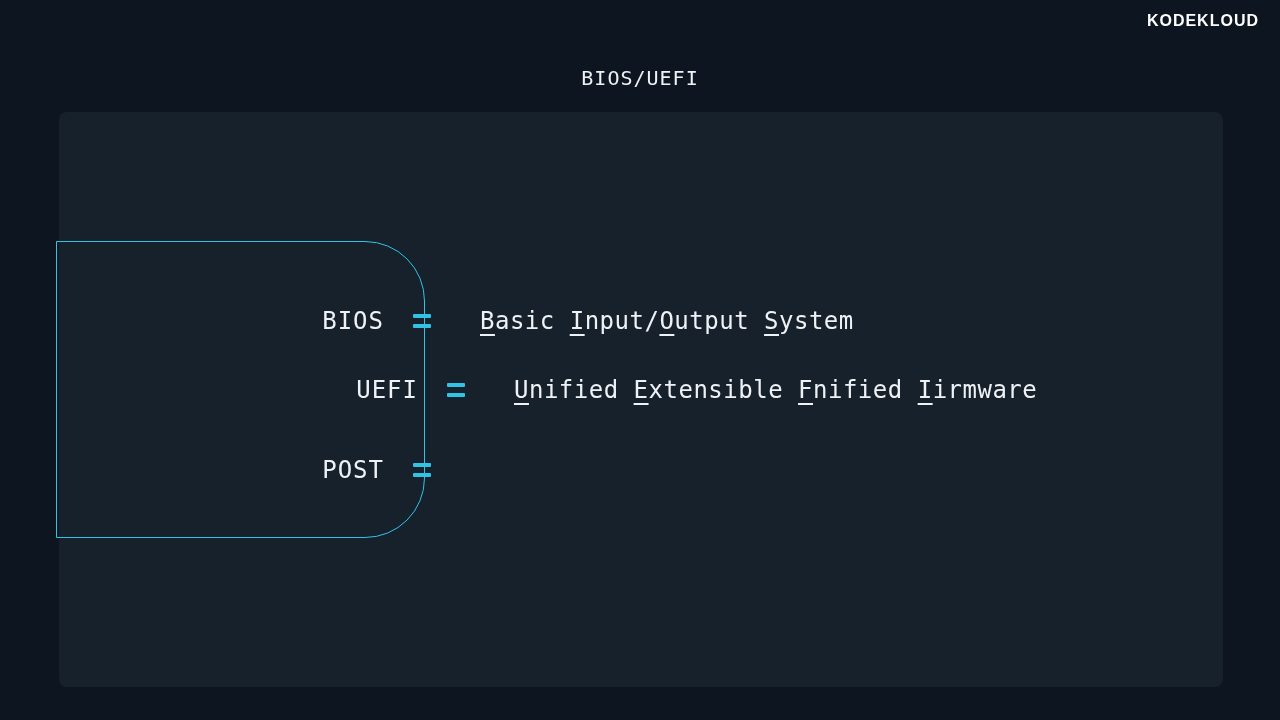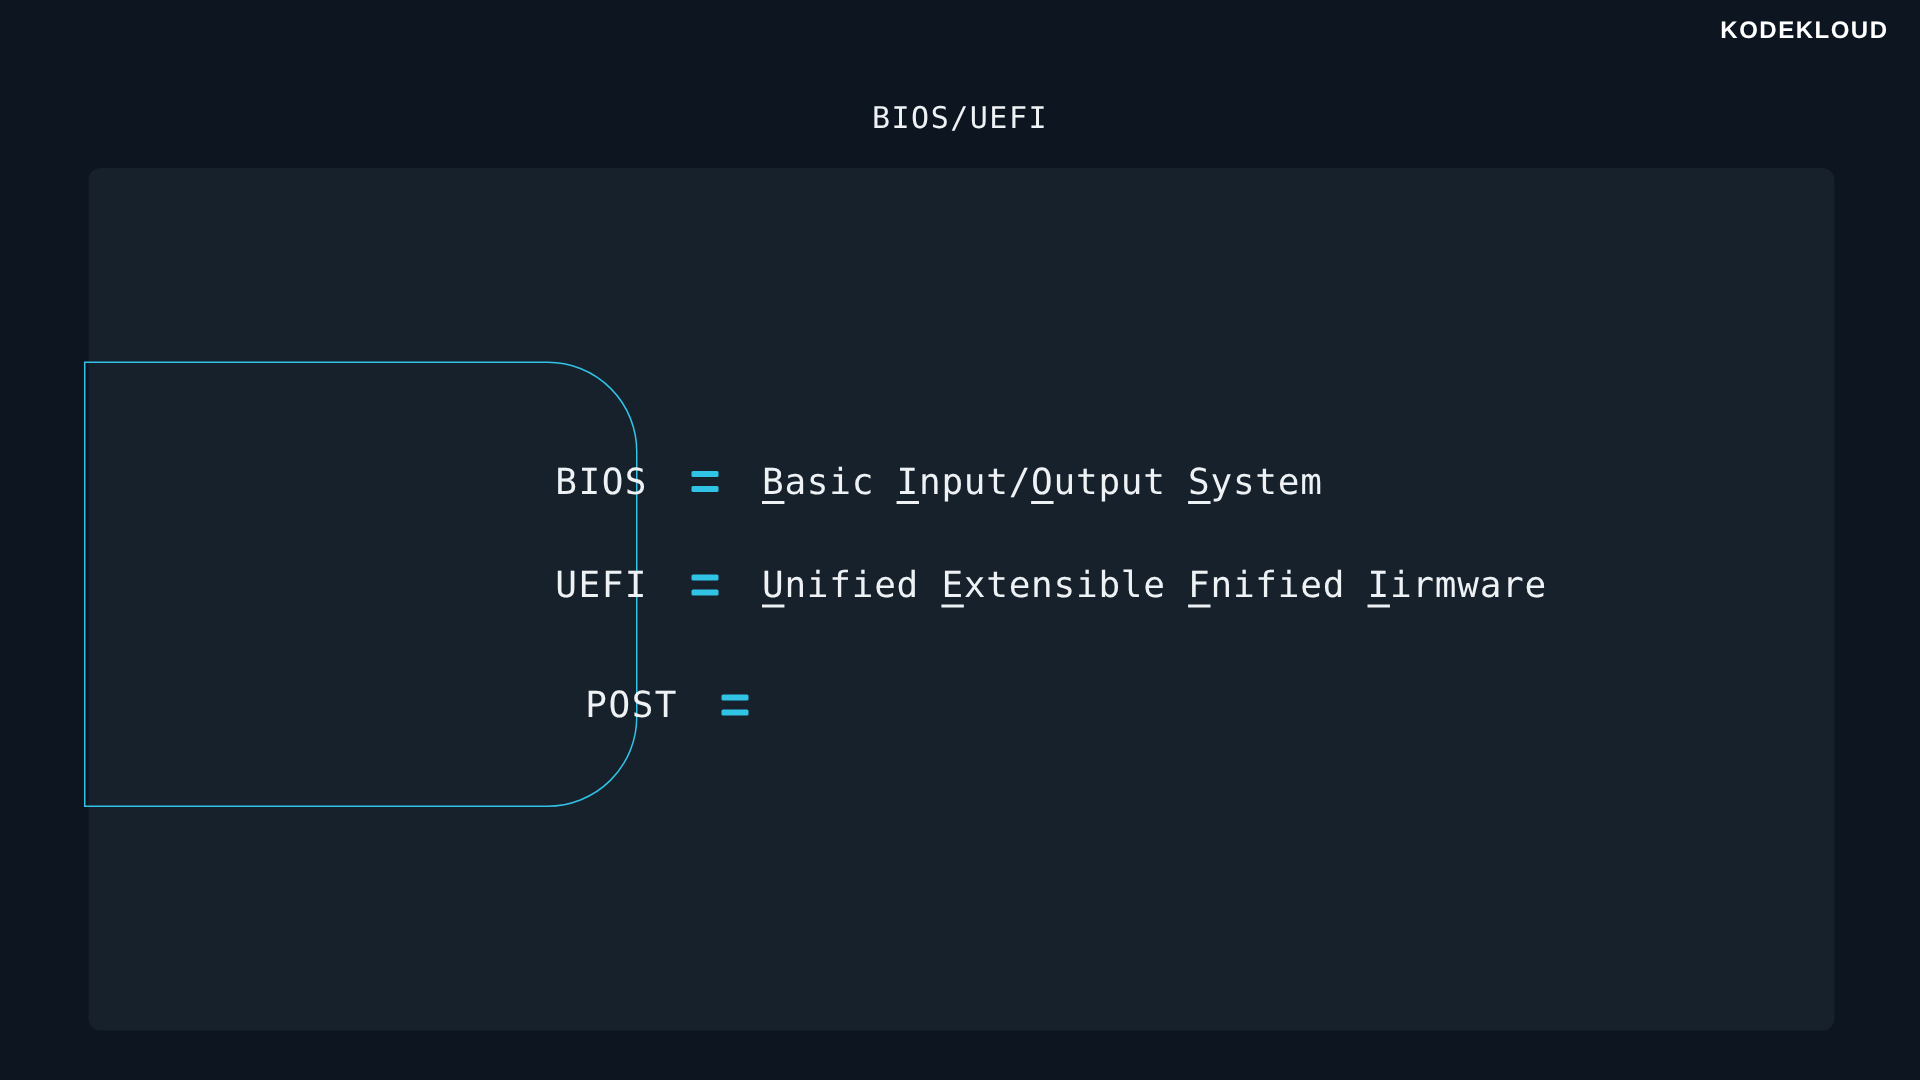--- a/index.html
+++ b/index.html
@@ -44,33 +44,33 @@
     border-radius:0 60px 60px 0;
   }
 
   .rows{position:absolute;inset:0;}
   .row{
     position:absolute;left:0;width:100%;height:34px;
     display:flex;align-items:center;
     font-size:24px;
   }
   .row:nth-child(1){top:304px;}
-  .row:nth-child(2){top:373px;}
-  .row:nth-child(3){top:453px;padding-left:20px;}
+  .row:nth-child(2){top:373px;padding-left:34px;}
+  .row:nth-child(3){top:453px;}
 
-  .acronym{width:384px;text-align:right;letter-spacing:1px;margin-left:48px;}
+  .acronym{width:384px;text-align:right;letter-spacing:1px;}
   .equals{
     width:76px;height:100%;
     display:flex;flex-direction:column;
     align-items:center;justify-content:center;gap:6px;
   }
   .equals .bar{
     width:18px;height:4px;background:var(--accent);border-radius:1px;
   }
-  .expansion{white-space:pre;letter-spacing:0.5px;}
+  .expansion{white-space:pre;letter-spacing:0.5px;margin-left:20px;}
   .expansion .u{
     text-decoration:underline;
     text-underline-offset:5px;
     text-decoration-thickness:2px;
   }
 </style>
 </head>
 <body>
 
 <div class="stage">

